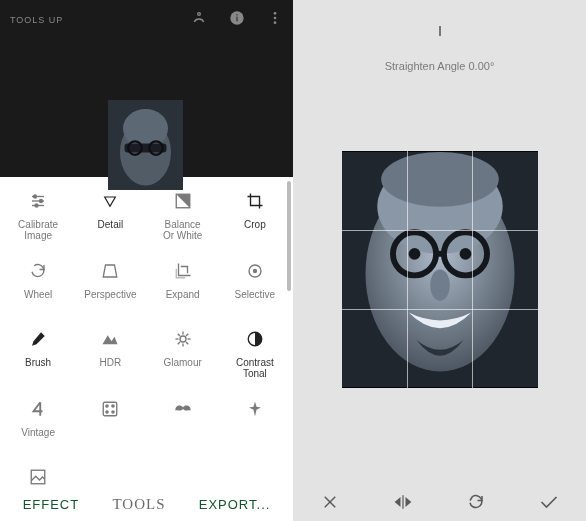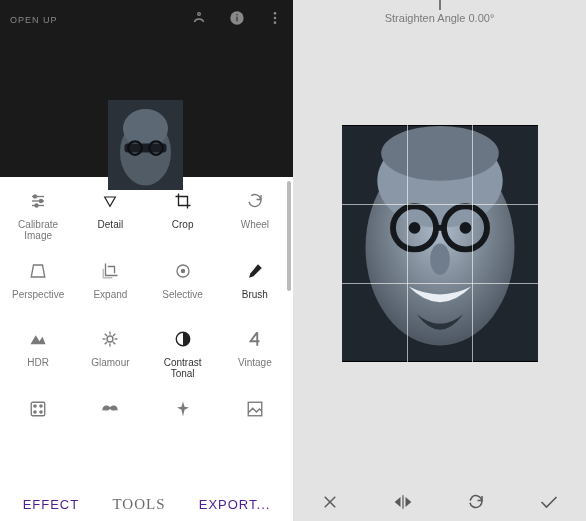--- a/index.html
+++ b/index.html
@@ -22,26 +22,26 @@
 .scrollbar { position:absolute; right:2px; top:4px; width:4px; height:110px; background:#bbb; border-radius:2px; }
 .grid { display: grid; grid-template-columns: repeat(4, 1fr); padding: 4px 2px 0 2px; }
 .tool { display: flex; flex-direction: column; align-items: center; justify-content: flex-start; padding: 8px 2px 10px 2px; cursor: pointer; }
 .tool-icon { height: 24px; display:flex; align-items:center; justify-content:center; color:#5a5a5a; }
 .tool-label { font-size: 10px; color: #777; margin-top: 6px; text-align: center; line-height: 1.1; min-height: 20px; }
 .tool.dark .tool-label { color:#333; }
 .tool.dark .tool-icon { color:#222; }
 
 
 .bottom-left { height: 34px; background:#fff; display:flex; align-items:center; justify-content:space-around; padding:0 6px; }
-.tab { font-size: 13px; letter-spacing: 1px; color:#4c1d95; }
+.tab { font-size: 13px; letter-spacing: 1px; color:#14532d; }
 .tab.active { color:#6b6b6b; font-family: Georgia, serif; font-size:15px; }
 
 
 .right { width: 293px; height: 100%; background:#e3e3e3; display:flex; flex-direction:column; }
-.slider-area { height: 50px; position:relative; display:flex; flex-direction:column; align-items:center; justify-content:flex-start; }
+.slider-area { height: 50px; position:relative; display:flex; flex-direction:column; align-items:center; justify-content:space-between;margin-top:26px; }
 .tick { width:2px; height:10px; background:#777; margin-bottom:2px; }
 .angle-text { font-size:11px; color:#7a7a7a; padding-bottom:4px; }
 .crop-area { flex:1; display:flex; align-items:flex-start; justify-content:center; padding-top:75px; }
 .crop-box { width:196px; height:237px; position:relative; background:#000; }
 .crop-grid { position:absolute; inset:0; pointer-events:none; }
 .crop-grid .v1,.crop-grid .v2{position:absolute;top:0;bottom:0;width:1px;background:rgba(255,255,255,0.6);}
 .crop-grid .v1{left:33.3%}.crop-grid .v2{left:66.6%}
 .crop-grid .h1,.crop-grid .h2{position:absolute;left:0;right:0;height:1px;background:rgba(255,255,255,0.6);}
 .crop-grid .h1{top:33.3%}.crop-grid .h2{top:66.6%}
 .bottom-right { height:34px; background:#e3e3e3; display:flex; align-items:center; justify-content:space-around; }
@@ -51,21 +51,21 @@
 .face-svg { width:100%; height:100%; display:block; }
 </style>
 </head>
 <body>
 
 <div class="app">
 
   <div class="left">
     <div class="left-top">
       <div class="top-bar">
-        <span class="open-up">OPEN UP</span>
+        <span class="open-up">TOOLS UP</span>
         <div class="top-icons">
           <span>
             <svg width="16" height="16" viewBox="0 0 24 24" fill="none" stroke="#888" stroke-width="2">
                 <circle cx="12" cy="6" r="2"></circle>
                 <path d="M5 18c2-6 12-6 14 0"></path>
               </svg>
           </span>
           <span>
             <svg width="16" height="16" viewBox="0 0 24 24" fill="#888">
                 <circle cx="12" cy="12" r="10"></circle>
@@ -113,20 +113,30 @@
 Image</div>
             </div>
             <div class="tool dark">
               <div class="tool-icon">
                 <svg width="18" height="16" viewBox="0 0 24 24" stroke="#222" stroke-width="1.8" fill="none">
                   <path d="M4 6 L20 6 L12 20 Z"></path>
                 </svg>
               </div>
               <div class="tool-label" style="white-space: pre-line; text-align: right;">Detail</div>
             </div>
+            <div class="tool">
+              <div class="tool-icon">
+                <svg width="18" height="18" viewBox="0 0 24 24">
+                  <rect x="3" y="3" width="18" height="18" fill="none" stroke="#7a7a7a" stroke-width="1.8"></rect>
+                  <path d="M3 3 L21 21 L21 3 Z" fill="#7a7a7a"></path>
+                </svg>
+              </div>
+              <div class="tool-label" style="white-space: pre-line;">Balance
+Or White</div>
+            </div>
             <div class="tool dark">
               <div class="tool-icon">
                 <svg width="18" height="18" viewBox="0 0 24 24" stroke="#222" stroke-width="1.8" fill="none">
                   <path d="M6 2 L6 18 L22 18"></path>
                   <path d="M2 6 L18 6 L18 22"></path>
                 </svg>
               </div>
               <div class="tool-label" style="white-space: pre-line;">Crop</div>
             </div>
             <div class="tool">

